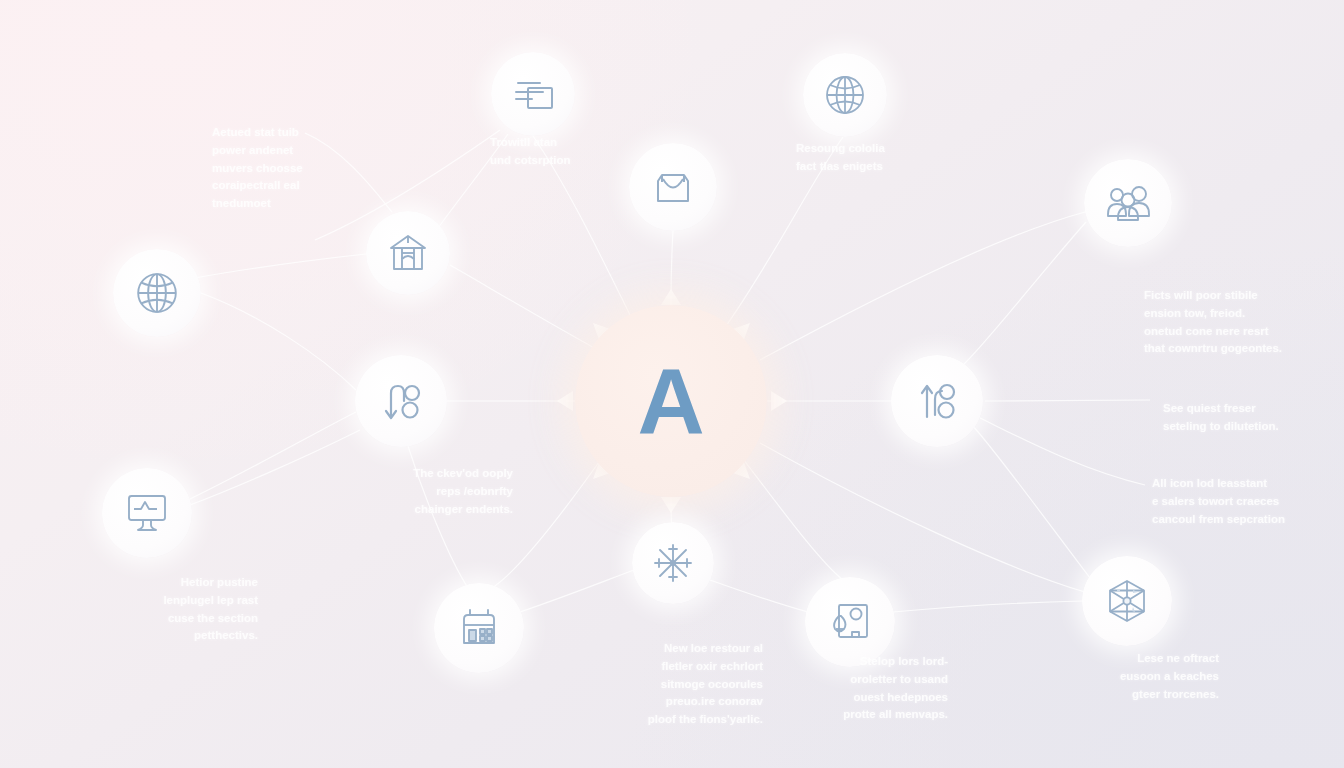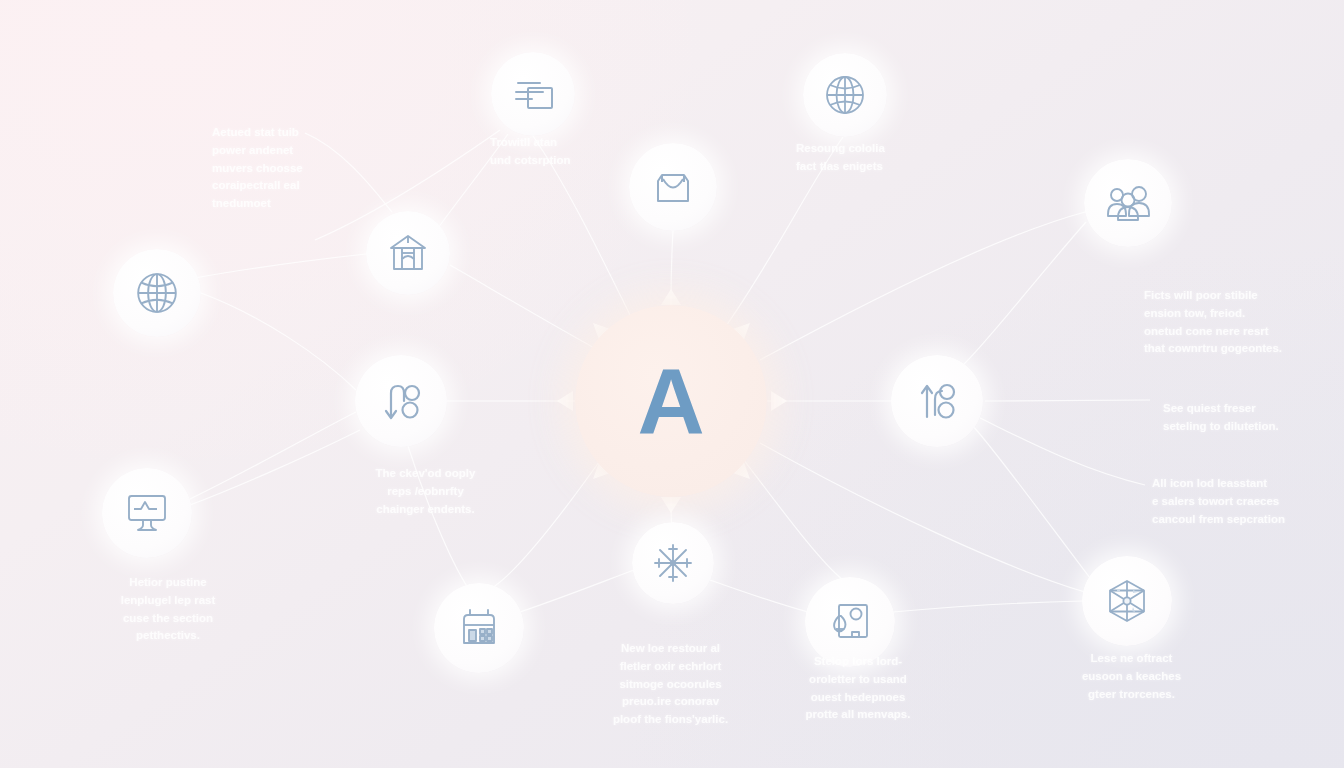--- a/index.html
+++ b/index.html
@@ -77,21 +77,21 @@
     font-family: "Liberation Sans", sans-serif;
     font-size: 11.5px;
     line-height: 1.55;
     font-weight: 600;
     opacity: 0.88;
     text-shadow: 0 0 3px rgba(255,255,255,0.55);
     filter: blur(0.55px);
     user-select: none;
     pointer-events: none;
   }
-  .label.c { text-align: center; }
+  .label.c { text-align: right; }
   .label.l { text-align: left; }
 </style>
 </head>
 <body>
 
 <div id="canvas">
 
   <svg id="links" viewBox="0 0 1344 768" xmlns="http://www.w3.org/2000/svg">
     <g fill="none" stroke="#ffffff" stroke-width="1.15" opacity="0.8">
 

